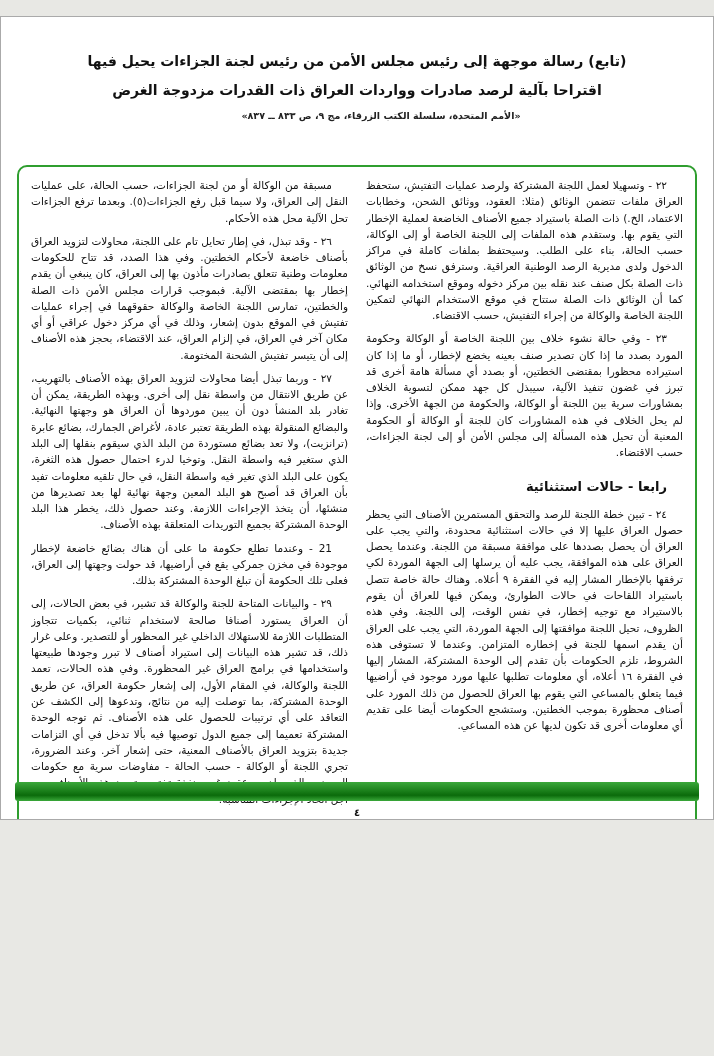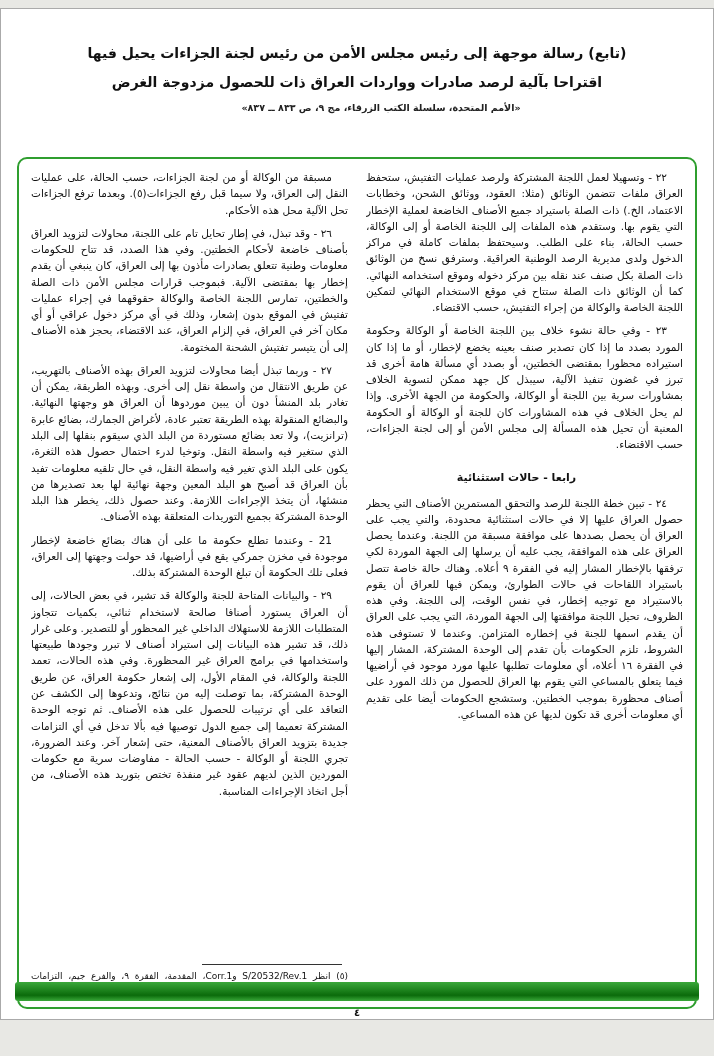--- a/index.html
+++ b/index.html
@@ -1,20 +1,20 @@
 <!DOCTYPE html>
 <html lang="ar" style="--frame-green: #2f9e2f; --bar-green-light: #3aa83a; --bar-green-dark: #0b6b0b;"><head>
 <meta charset="utf-8">
 <style>
   html, body { margin: 0; padding: 0; background: #e8e8e4; }
   .page {
     position: relative;
     width: 714px;
-    height: 1012px;
-    margin: 8px auto;
+    height: 804px;
+    margin: 16px auto;
     background: #ffffff;
     border: 1px solid #aaa;
     box-sizing: border-box;
     font-family: "DejaVu Sans", sans-serif;
     color: #111;
     overflow: hidden;
   }
   
   .doc-header {
     direction: rtl;
@@ -54,24 +54,24 @@
     text-align: justify;
     font-size: 10.5px;
     line-height: 1.55;
     overflow: hidden;
   }
   .col p.body-par {
     margin: 0 0 7px;
     text-indent: 16px;
   }
   .section-heading {
-    font-size: 11px;
+    font-size: 13px;
     font-weight: bold;
     margin: 9px 16px 9px 0;
-    text-align: center;
+    text-align: right;
   }
   .footnote-block { margin-top: auto; }
   .footnote-rule {
     border: 0;
     border-top: 1px solid #333;
     width: 140px;
     margin: 8px 0 5px;
     margin-inline-start: 6px;
     margin-inline-end: auto;
   }
@@ -105,21 +105,21 @@
     color: #111;
   }
 </style>
 </head>
 <body>
 
 <div class="page">
 
   <header class="doc-header">
     <div class="title-line">(تابع) رسالة موجهة إلى رئيس مجلس الأمن من رئيس لجنة الجزاءات يحيل فيها</div>
-    <div class="title-line">اقتراحا بآلية لرصد صادرات وواردات العراق ذات للحصول مزدوجة الغرض</div>
+    <div class="title-line">اقتراحا بآلية لرصد صادرات وواردات العراق ذات القدرات مزدوجة الغرض</div>
     <div class="source-line">«الأمم المتحدة، سلسلة الكتب الزرقاء، مج ٩، ص ٨٣٣ ــ ٨٣٧»</div>
   </header>
 
   <main class="content-box">
 
     <section class="col">
       <p class="body-par">٢٢ - وتسهيلا لعمل اللجنة المشتركة ولرصد عمليات التفتيش، ستحفظ العراق ملفات تتضمن الوثائق (مثلا: العقود، ووثائق الشحن، وخطابات الاعتماد، الخ.) ذات الصلة باستيراد جميع الأصناف الخاضعة لعملية الإخطار التي يقوم بها. وستقدم هذه الملفات إلى اللجنة الخاصة أو إلى الوكالة، حسب الحالة، بناء على الطلب. وسيحتفظ بملفات كاملة في مراكز الدخول ولدى مديرية الرصد الوطنية العراقية. وسترفق نسخ من الوثائق ذات الصلة بكل صنف عند نقله بين مركز دخوله وموقع استخدامه النهائي. كما أن الوثائق ذات الصلة ستتاح في موقع الاستخدام النهائي لتمكين اللجنة الخاصة والوكالة من إجراء التفتيش، حسب الاقتضاء.</p>
       <p class="body-par">٢٣ - وفي حالة نشوء خلاف بين اللجنة الخاصة أو الوكالة وحكومة المورد بصدد ما إذا كان تصدير صنف بعينه يخضع لإخطار، أو ما إذا كان استيراده محظورا بمقتضى الخطتين، أو بصدد أي مسألة هامة أخرى قد تبرز في غضون تنفيذ الآلية، سيبذل كل جهد ممكن لتسوية الخلاف بمشاورات سرية بين اللجنة أو الوكالة، والحكومة من الجهة الأخرى. وإذا لم يحل الخلاف في هذه المشاورات كان للجنة أو الوكالة أو الحكومة المعنية أن تحيل هذه المسألة إلى مجلس الأمن أو إلى لجنة الجزاءات، حسب الاقتضاء.</p>
       <h2 class="section-heading">رابعا - حالات استثنائية</h2>
       <p class="body-par">٢٤ - تبين خطة اللجنة للرصد والتحقق المستمرين الأصناف التي يحظر حصول العراق عليها إلا في حالات استثنائية محدودة، والتي يجب على العراق أن يحصل بصددها على موافقة مسبقة من اللجنة. وعندما يحصل العراق على هذه الموافقة، يجب عليه أن يرسلها إلى الجهة الموردة لكي ترفقها بالإخطار المشار إليه في الفقرة ٩ أعلاه. وهناك حالة خاصة تتصل باستيراد اللقاحات في حالات الطوارئ، ويمكن فيها للعراق أن يقوم بالاستيراد مع توجيه إخطار، في نفس الوقت، إلى اللجنة. وفي هذه الظروف، تحيل اللجنة موافقتها إلى الجهة الموردة، التي يجب على العراق أن يقدم اسمها للجنة في إخطاره المتزامن. وعندما لا تستوفى هذه الشروط، تلزم الحكومات بأن تقدم إلى الوحدة المشتركة، المشار إليها في الفقرة ١٦ أعلاه، أي معلومات تطلبها عليها مورد موجود في أراضيها فيما يتعلق بالمساعي التي يقوم بها العراق للحصول من ذلك المورد على أصناف محظورة بموجب الخطتين. وستشجع الحكومات أيضا على تقديم أي معلومات أخرى قد تكون لديها عن هذه المساعي.</p>

